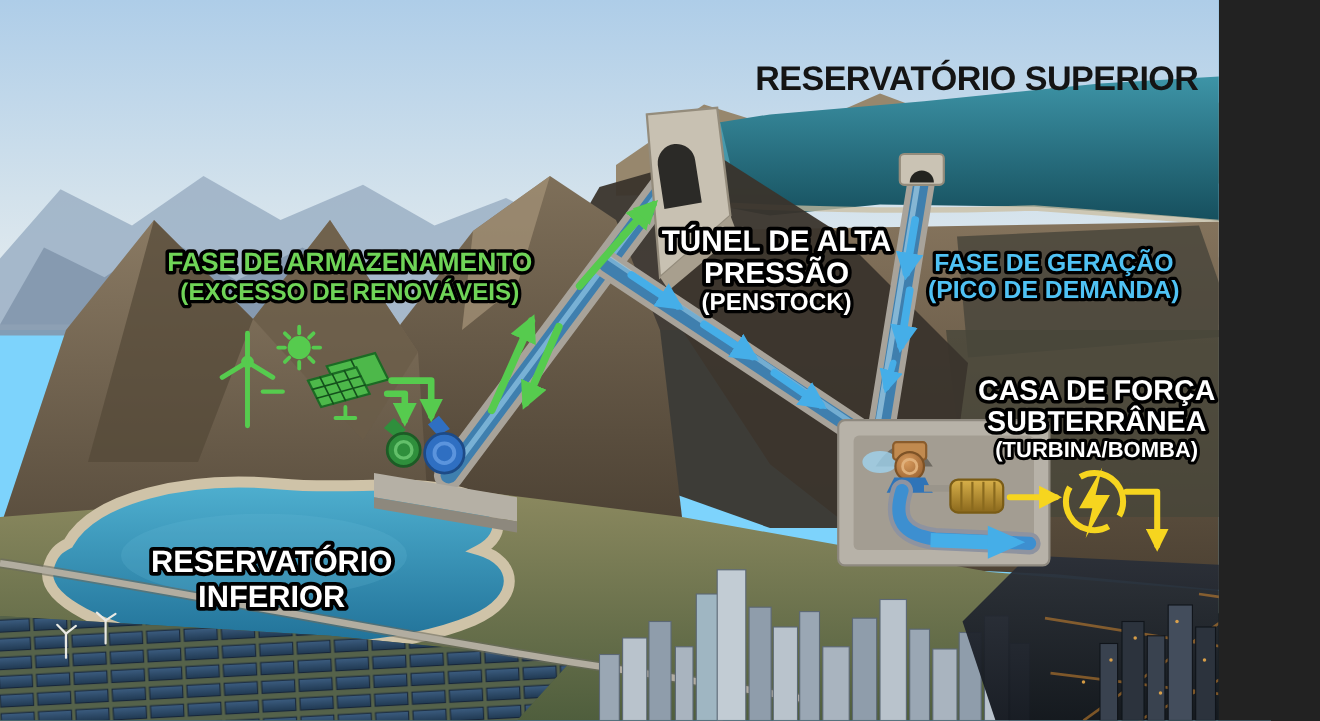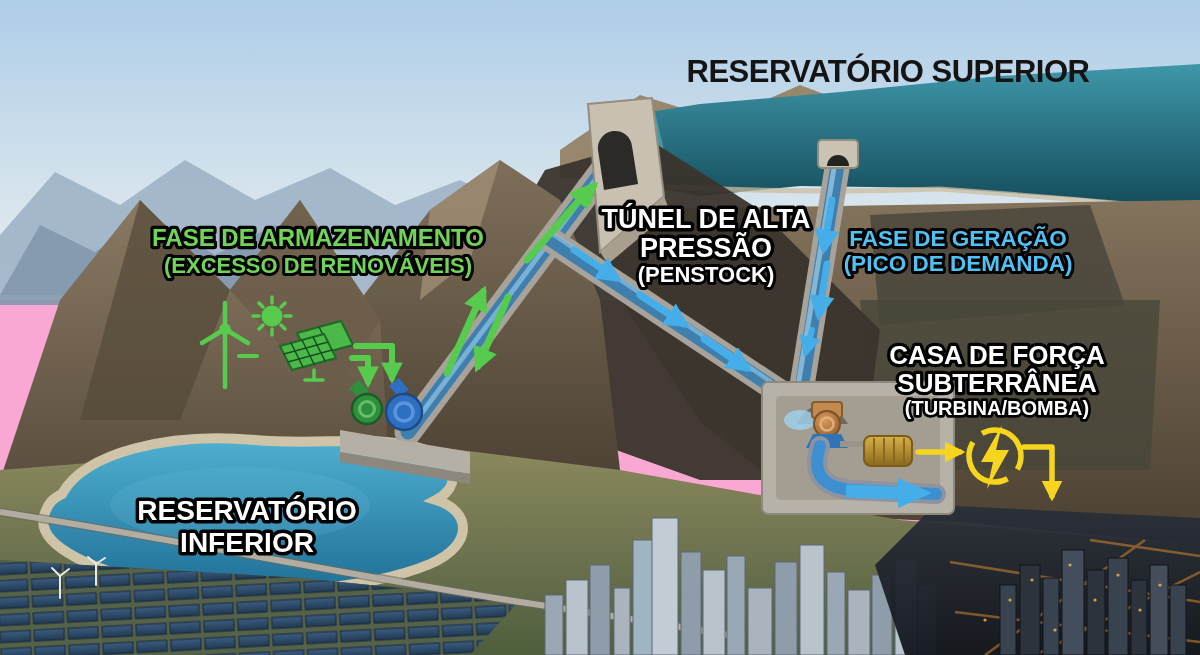--- a/index.html
+++ b/index.html
@@ -1,16 +1,16 @@
 <!DOCTYPE html>
 <html><head>
 <meta charset="utf-8">
 <style>
   html,body{margin:0;padding:0;background:#222;}
-  .stage{position:relative;width:1200px;height:655px;overflow:hidden;background:#f9a8d4;
+  .stage{position:relative;width:1108px;height:655px;overflow:hidden;background:#7dd3fc;
          font-family:"Liberation Sans","DejaVu Sans",sans-serif;}
   svg{position:absolute;inset:0;display:block;}
   text{font-family:"Liberation Sans","DejaVu Sans",sans-serif;font-weight:700;text-anchor:middle;}
   .ttl{letter-spacing:-.5px;}
   .out{paint-order:stroke;stroke:#000;stroke-linejoin:round;stroke-linecap:round;}
 </style>
 </head>
 <body>
 
 <div class="stage">

